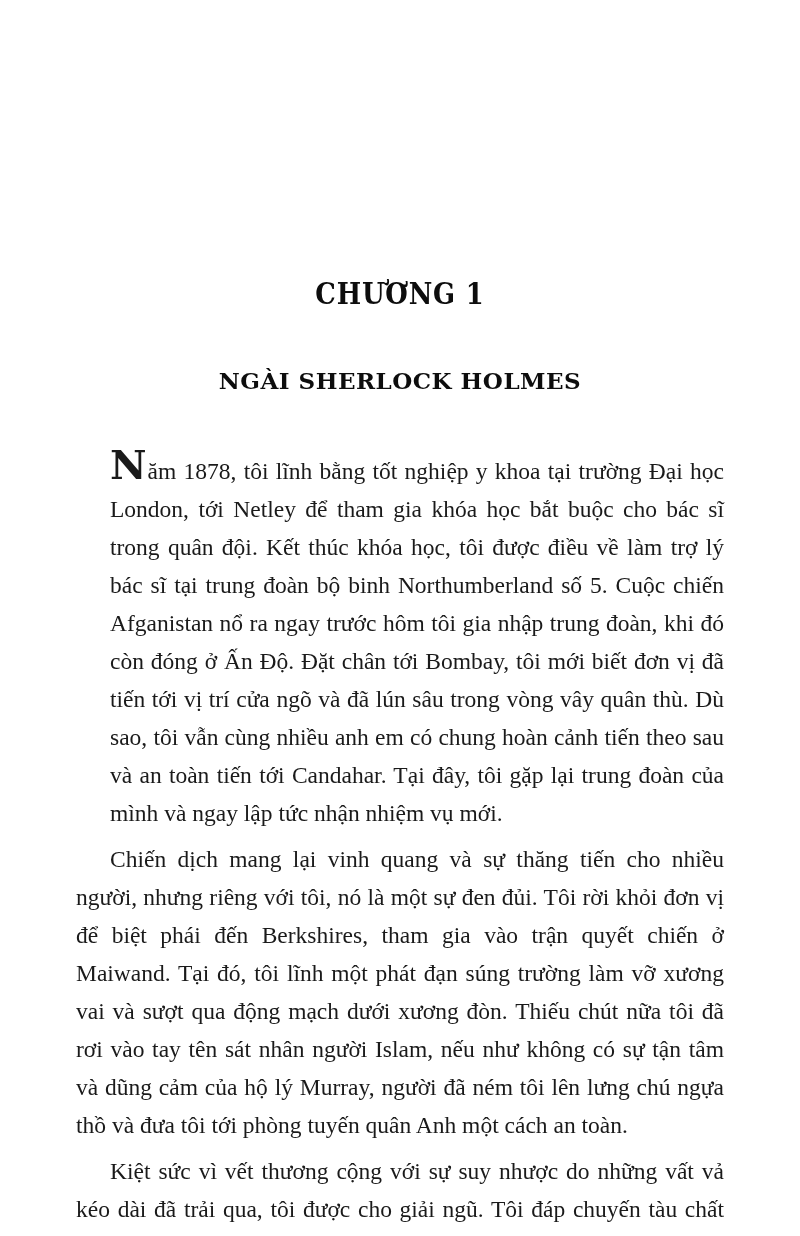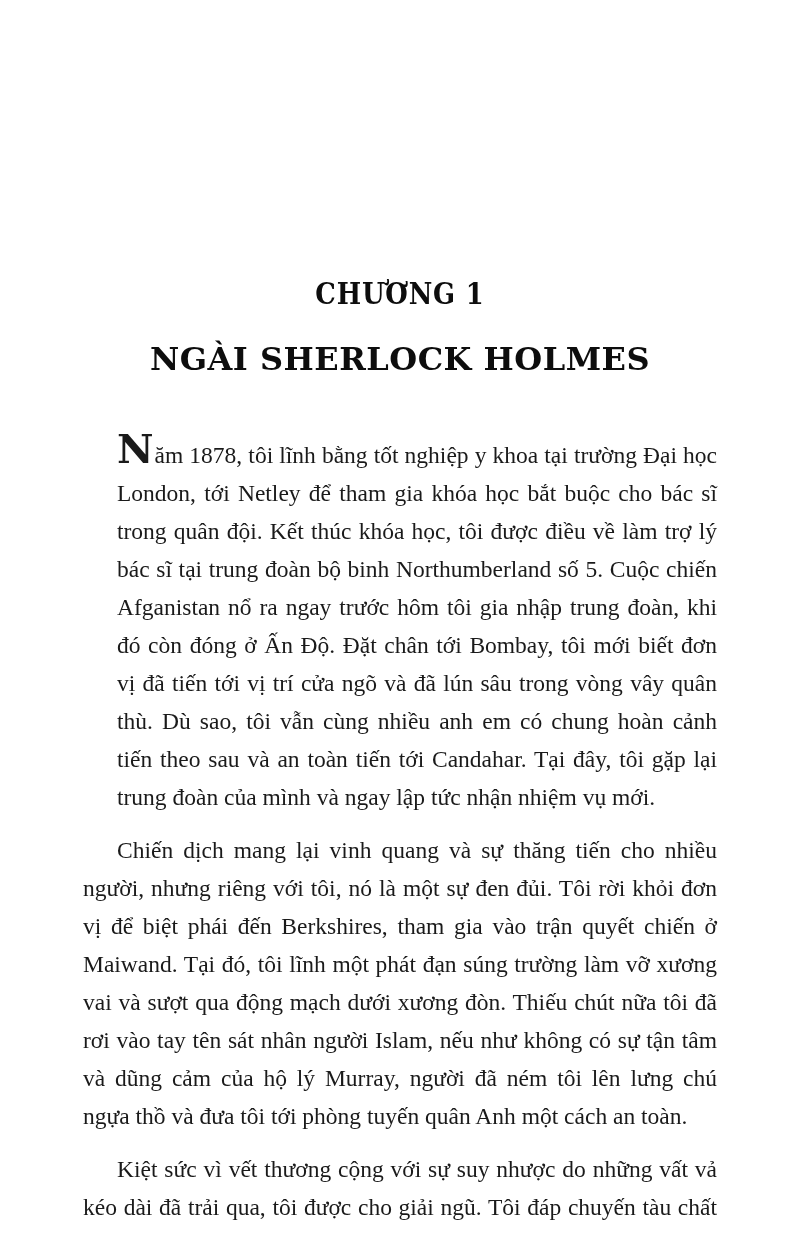--- a/index.html
+++ b/index.html
@@ -25,33 +25,33 @@
     margin-top: 276px;
     text-align: center;
     font-family: "DejaVu Serif", serif;
     font-weight: bold;
     font-size: 30px;
     letter-spacing: 1px;
     transform: scaleX(0.86);
     color: #0d0d0d;
   }
   .chapter-title {
-    margin-top: 29px;
+    margin-top: 56px;
     text-align: center;
     font-family: "DejaVu Serif", serif;
     font-weight: bold;
-    font-size: 32px;
+    font-size: 23px;
     letter-spacing: 0.5px;
     color: #0d0d0d;
   }
   .body-text {
     margin-top: 52px;
   }
   .para {
-    margin: 15px;
+    margin: 8px;
     font-size: 23.5px;
     line-height: 38px;
     text-align: justify;
     text-justify: inter-word;
     hyphens: none;
     color: #1a1a1a;
   }
   .para + .para {
     text-indent: 34px;
   }

